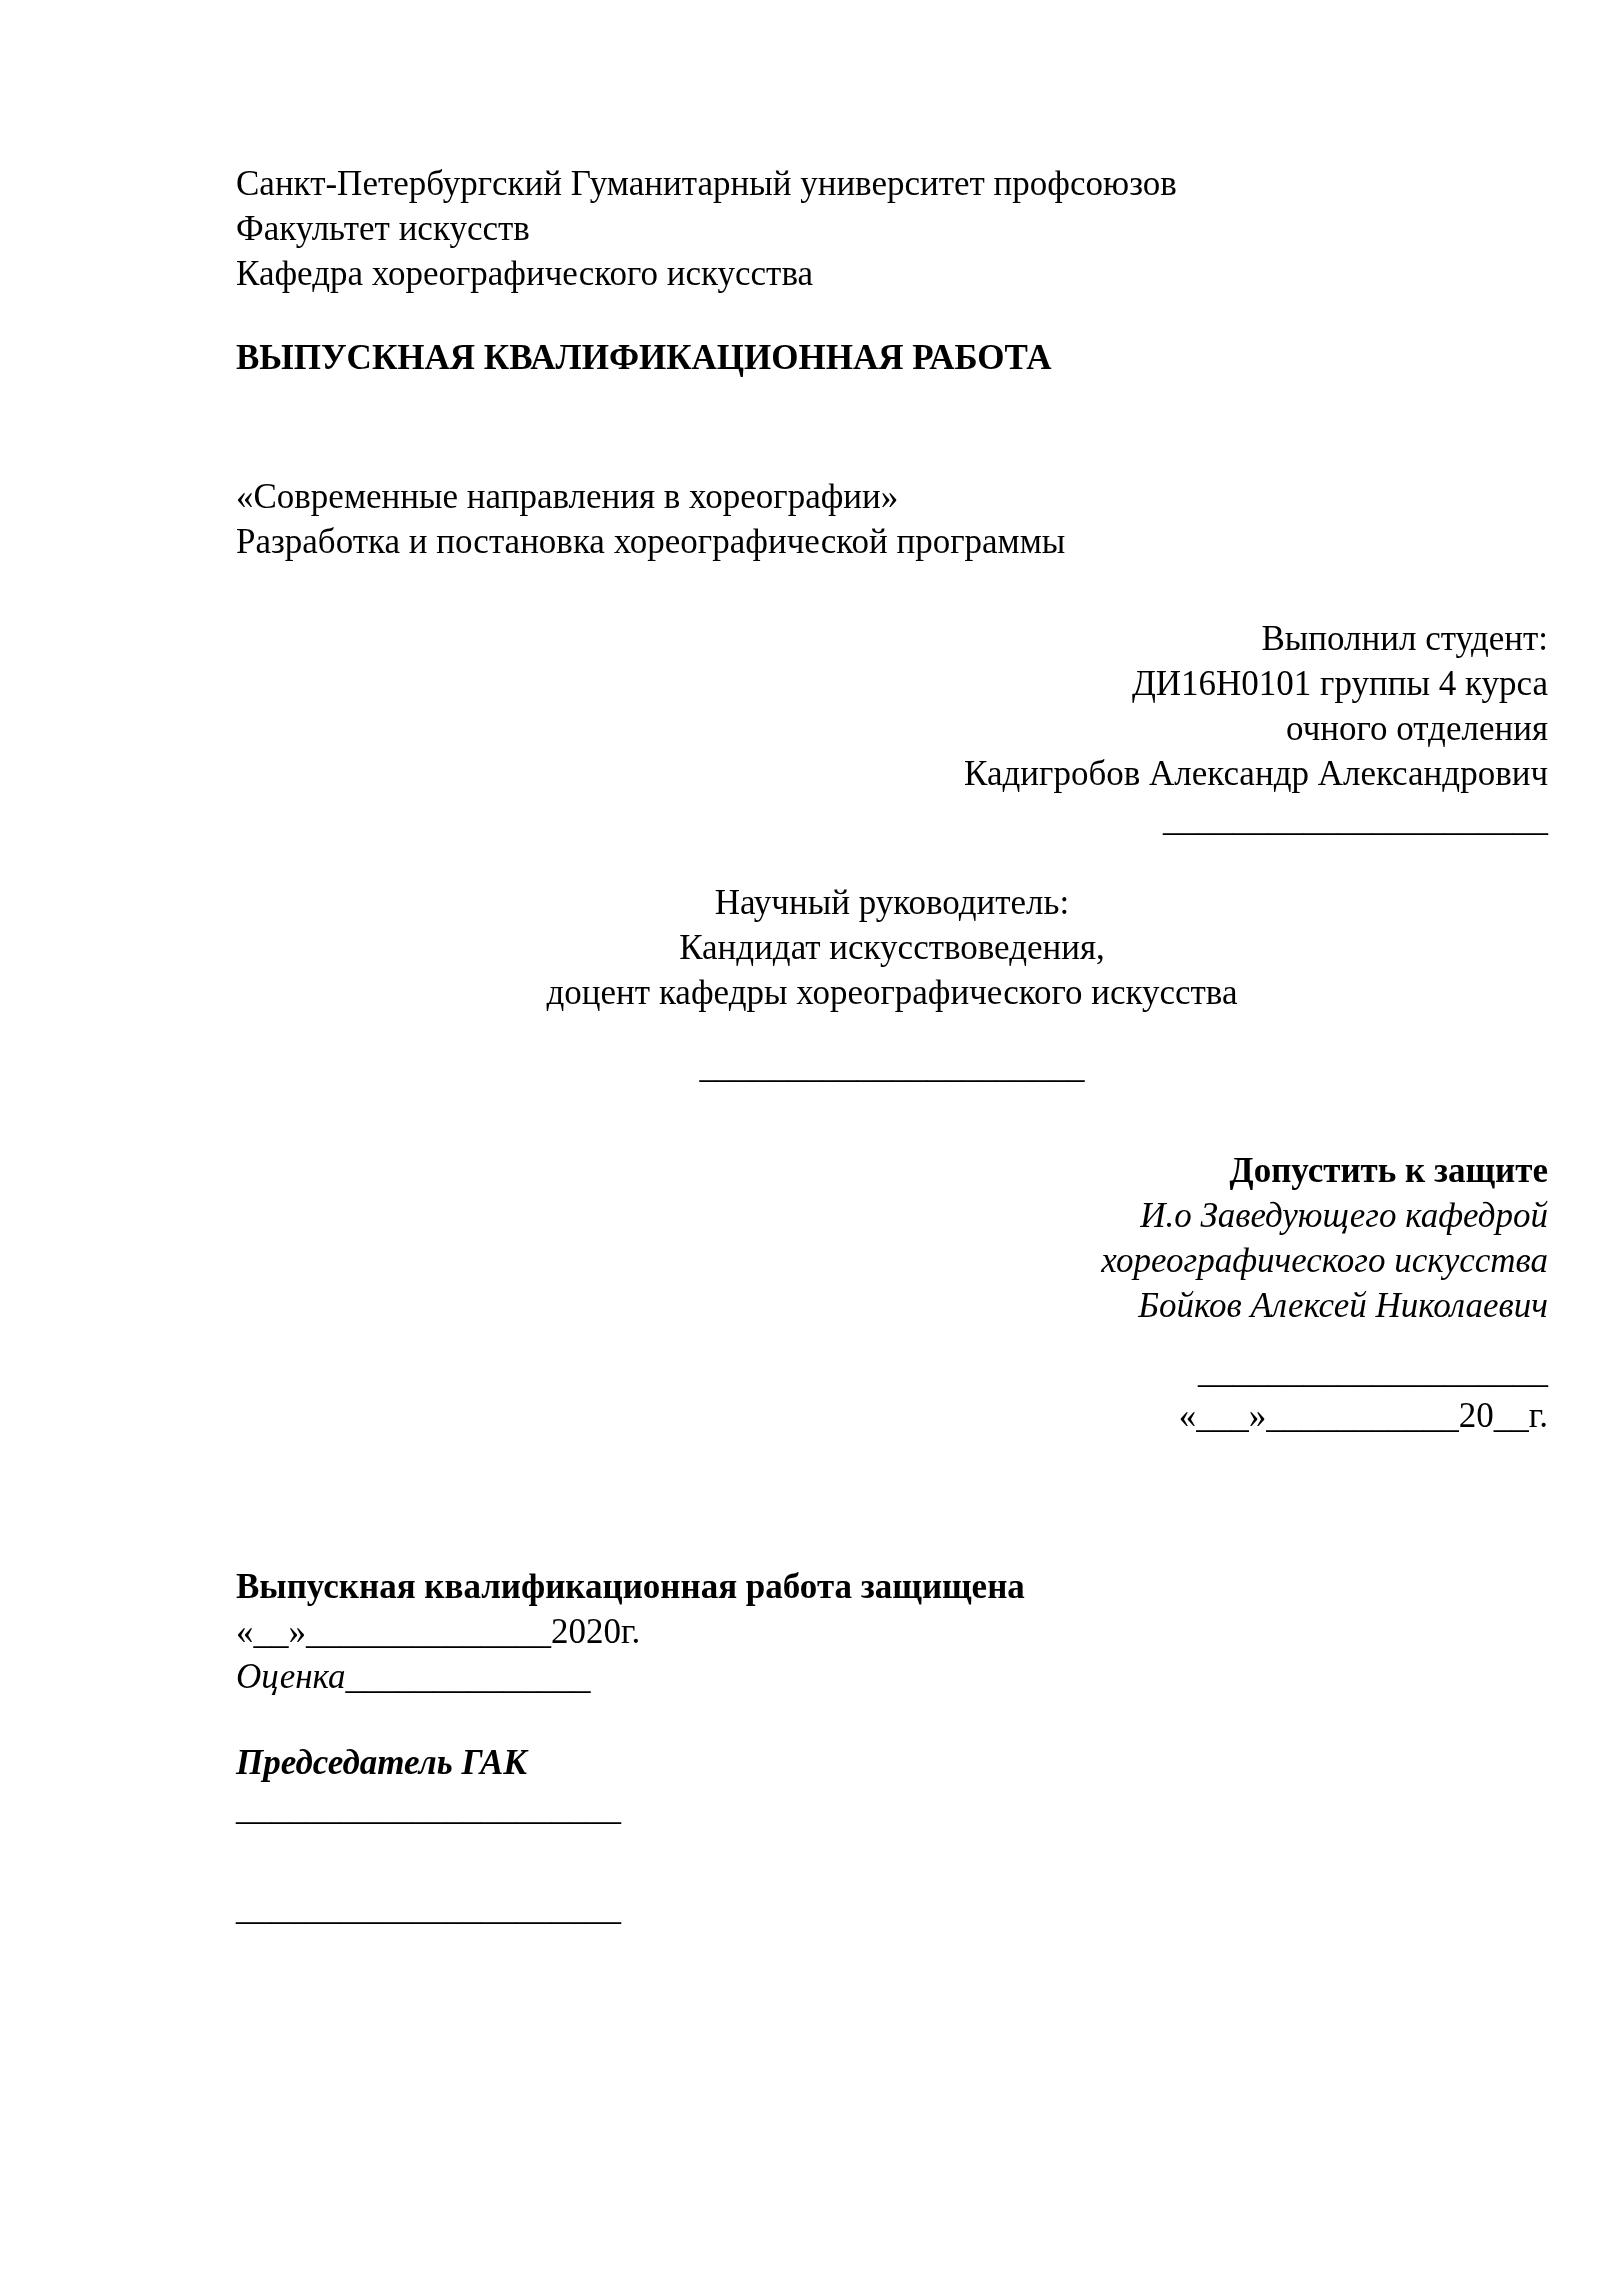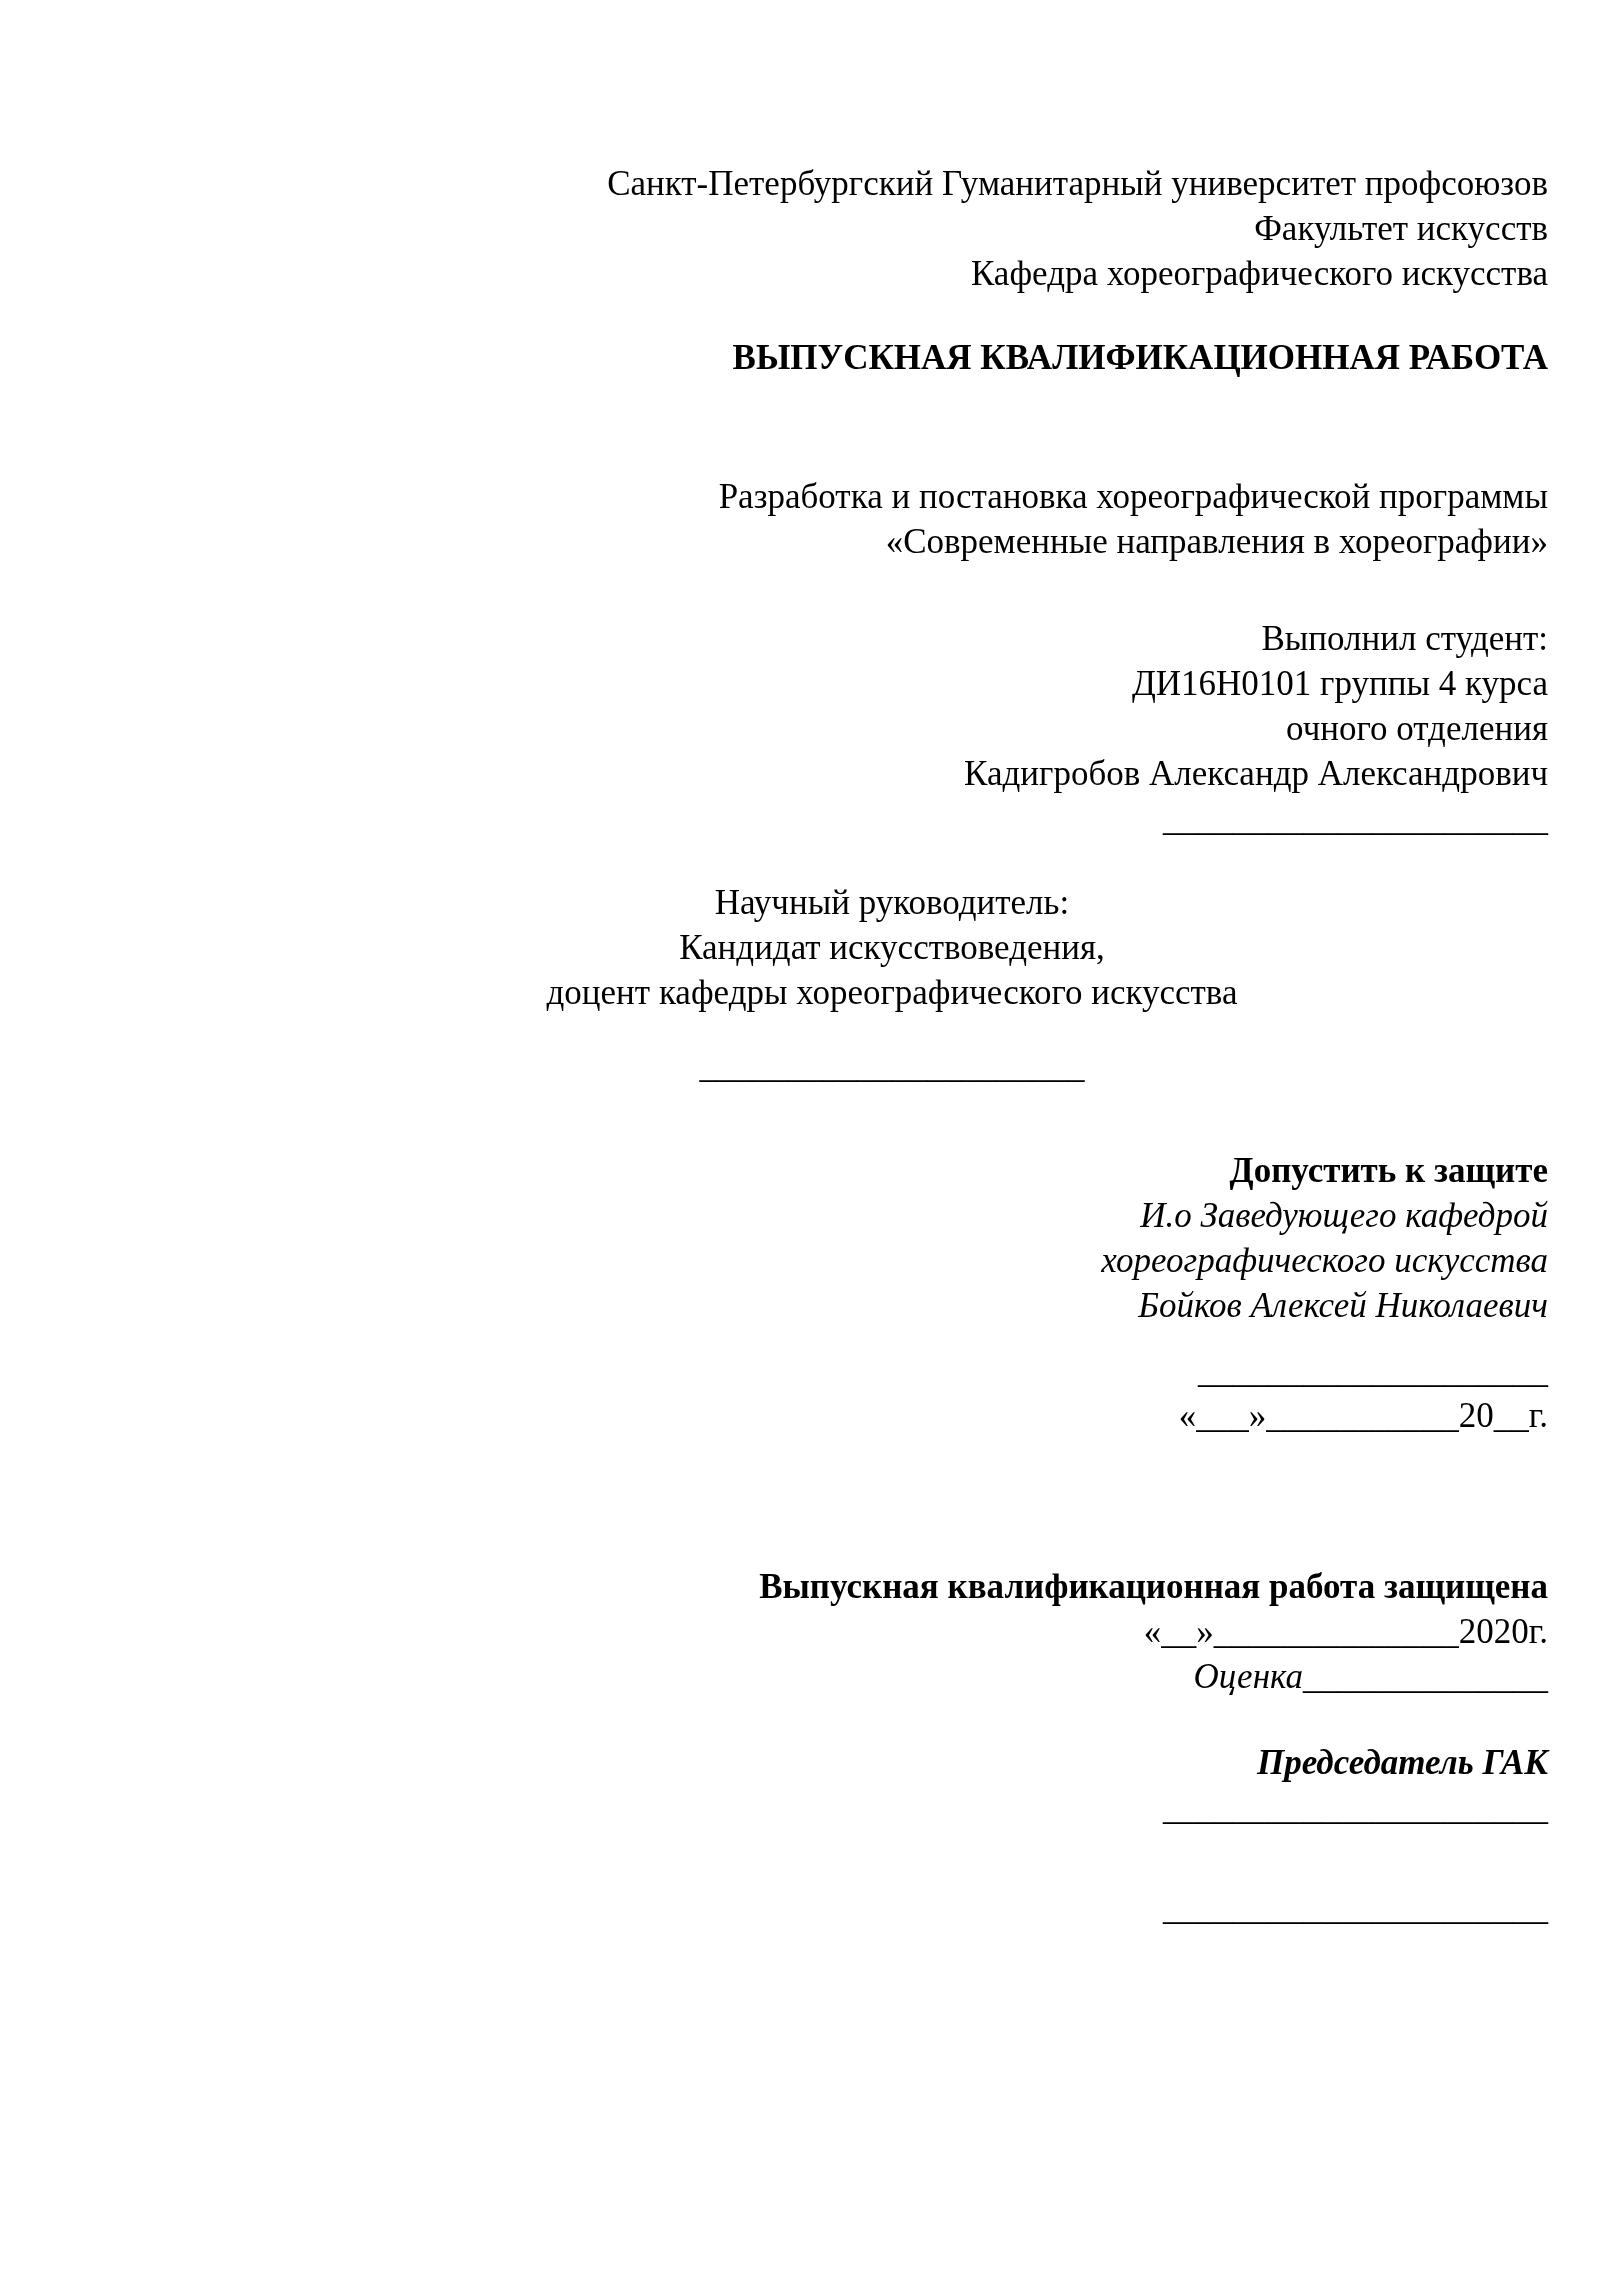--- a/index.html
+++ b/index.html
@@ -13,21 +13,21 @@
     height: 2295px;
     background: #ffffff;
     color: #000000;
     font-family: "Liberation Serif", "DejaVu Serif", serif;
     font-size: 35px;
     line-height: 45px;
     box-sizing: border-box;
     padding: 161px 75px 0 236px;
     overflow: hidden;
   }
-  .center { text-align: right; }
+  .center { text-align: left; }
   .right  { text-align: right; }
   .left   { text-align: right; }
   .bold   { font-weight: bold; }
   .italic { font-style: italic; }
   .bold-italic { font-weight: bold; font-style: italic; }
 
   .title-line      { margin-top: 39px; }
   .topic-block     { margin-top: 94px; }
   .student-block   { margin-top: 52px; }
   .supervisor-block{ margin-top: 39px; text-align: center; }
@@ -46,22 +46,22 @@
 
   <div class="center">
     <div>Санкт-Петербургский Гуманитарный университет профсоюзов</div>
     <div>Факультет искусств</div>
     <div>Кафедра хореографического искусства</div>
   </div>
 
   <div class="center bold title-line">ВЫПУСКНАЯ КВАЛИФИКАЦИОННАЯ РАБОТА</div>
 
   <div class="center topic-block">
+    <div>«Современные направления в хореографии»</div>
     <div>Разработка и постановка хореографической программы</div>
-    <div>«Современные направления в хореографии»</div>
   </div>
 
   <div class="right student-block">
     <div>Выполнил студент:</div>
     <div>ДИ16Н0101 группы 4 курса</div>
     <div>очного отделения</div>
     <div>Кадигробов Александр Александрович</div>
     <div>______________________</div>
   </div>
 

